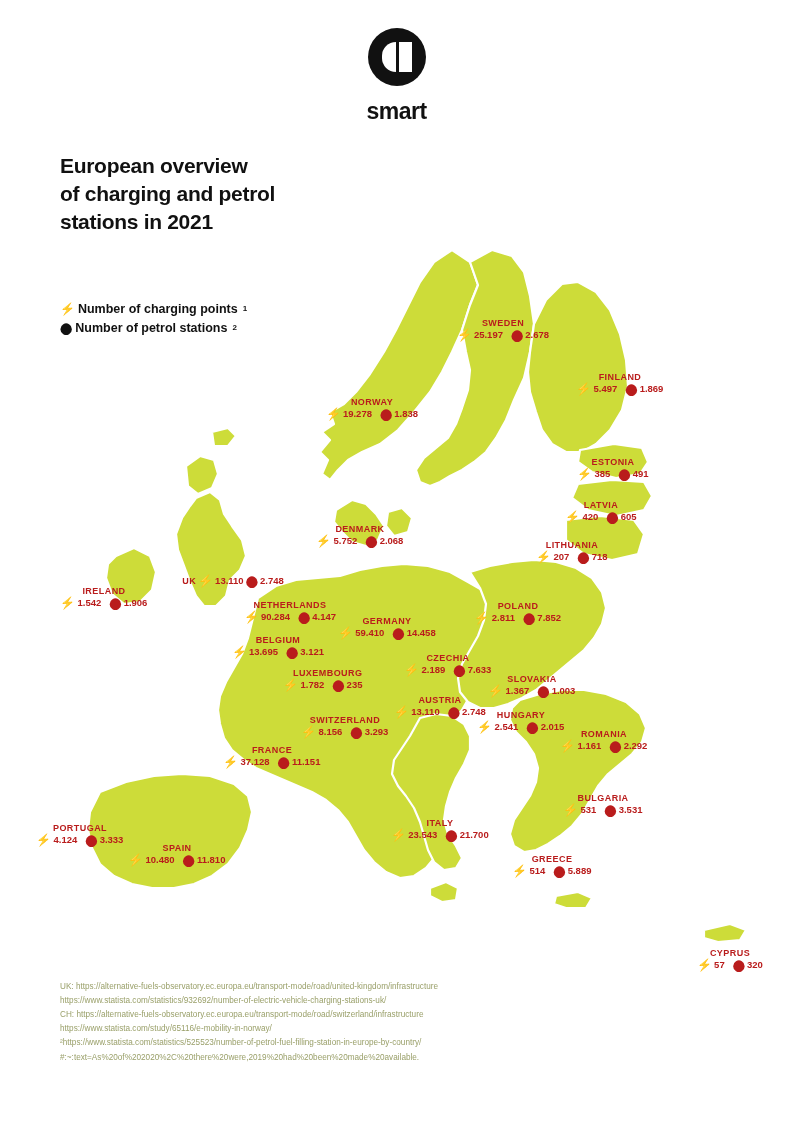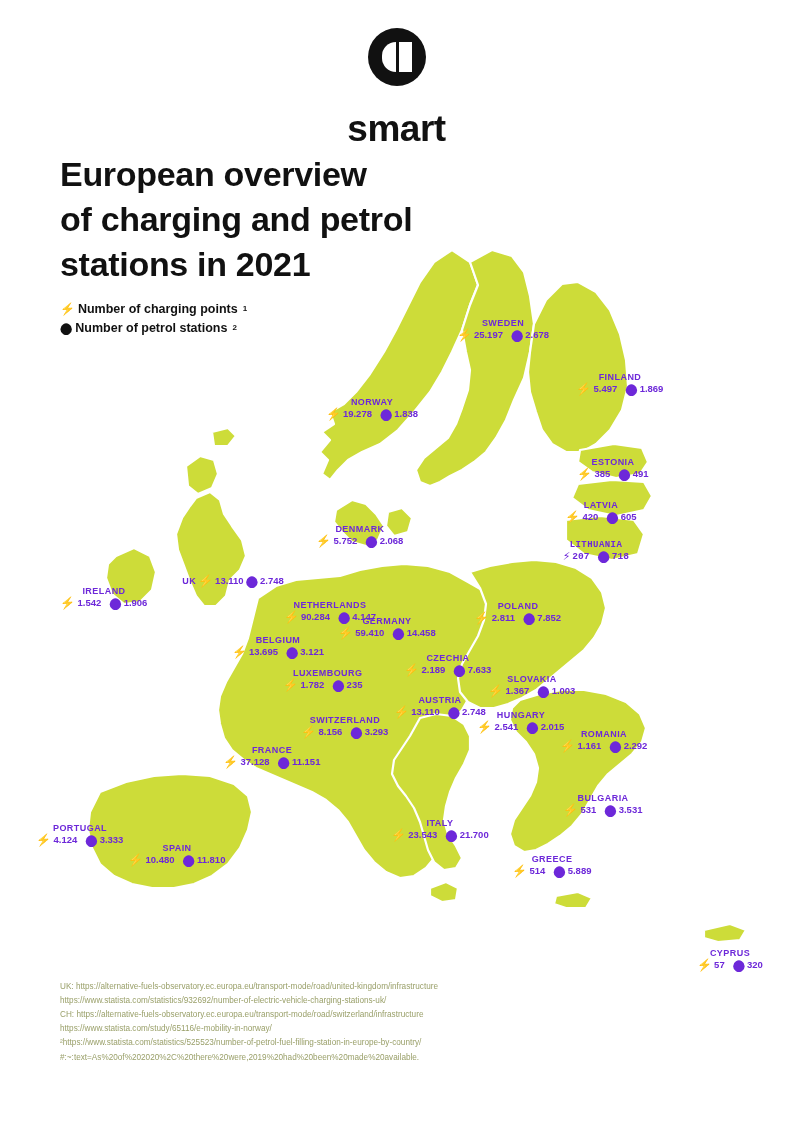--- a/index.html
+++ b/index.html
@@ -45,33 +45,33 @@
   .logo-mark::after {
     content: "";
     position: absolute;
     left: 31px;
     top: 14px;
     width: 13px;
     height: 30px;
     background: #ffffff;
   }
   .logo-word {
-    font-size: 37px;
+    font-size: 23px;
     font-weight: bold;
     letter-spacing: -0.5px;
     color: #111111;
-    margin-top: 18px;
+    margin-top: 8px;
   }
 
   
   .title {
     position: absolute;
     left: 60px;
     top: 152px;
-    font-size: 34px;
+    font-size: 21px;
     font-weight: bold;
     line-height: 1.33;
     color: #111111;
     letter-spacing: -0.3px;
     white-space: pre-line;
   }
 
   
   .legend {
     position: absolute;
@@ -109,21 +109,21 @@
     height: 1122px;
     pointer-events: none;
   }
 
   
   .clabel {
     position: absolute;
     text-align: center;
     transform: translateX(-50%);
     white-space: nowrap;
-    color: #6d28d9;
+    color: #b91c1c;
   }
   .clabel .cname {
     font-size: 9px;
     font-weight: bold;
     letter-spacing: 0.45px;
     line-height: 1.25;
   }
   .clabel .cvals {
     font-size: 9.5px;
     font-weight: bold;
@@ -257,21 +257,21 @@
     <div class="clabel" style="left: 601px; top: 500px;">
       <div class="cname">LATVIA</div>
       <div class="cvals">
         <span class="ico ico-bolt">⚡</span>
         <span>420</span>
         <span class="sep"></span>
         <span class="ico ico-drop">⬤</span>
         <span>605</span>
       </div>
     </div>
-    <div class="clabel" style="left: 596px; top: 540px; font-family: Liberation Mono, monospace;">
+    <div class="clabel" style="left: 572px; top: 540px;">
       <div class="cname">LITHUANIA</div>
       <div class="cvals">
         <span class="ico ico-bolt">⚡</span>
         <span>207</span>
         <span class="sep"></span>
         <span class="ico ico-drop">⬤</span>
         <span>718</span>
       </div>
     </div>
     <div class="clabel" style="left: 360px; top: 524px;">
@@ -296,21 +296,21 @@
     <div class="clabel" style="left: 104px; top: 586px;">
       <div class="cname">IRELAND</div>
       <div class="cvals">
         <span class="ico ico-bolt">⚡</span>
         <span>1.542</span>
         <span class="sep"></span>
         <span class="ico ico-drop">⬤</span>
         <span>1.906</span>
       </div>
     </div>
-    <div class="clabel" style="left: 290px; top: 600px; margin-left: 40px;">
+    <div class="clabel" style="left: 290px; top: 600px;">
       <div class="cname">NETHERLANDS</div>
       <div class="cvals">
         <span class="ico ico-bolt">⚡</span>
         <span>90.284</span>
         <span class="sep"></span>
         <span class="ico ico-drop">⬤</span>
         <span>4.147</span>
       </div>
     </div>
     <div class="clabel" style="left: 518px; top: 601px;">

